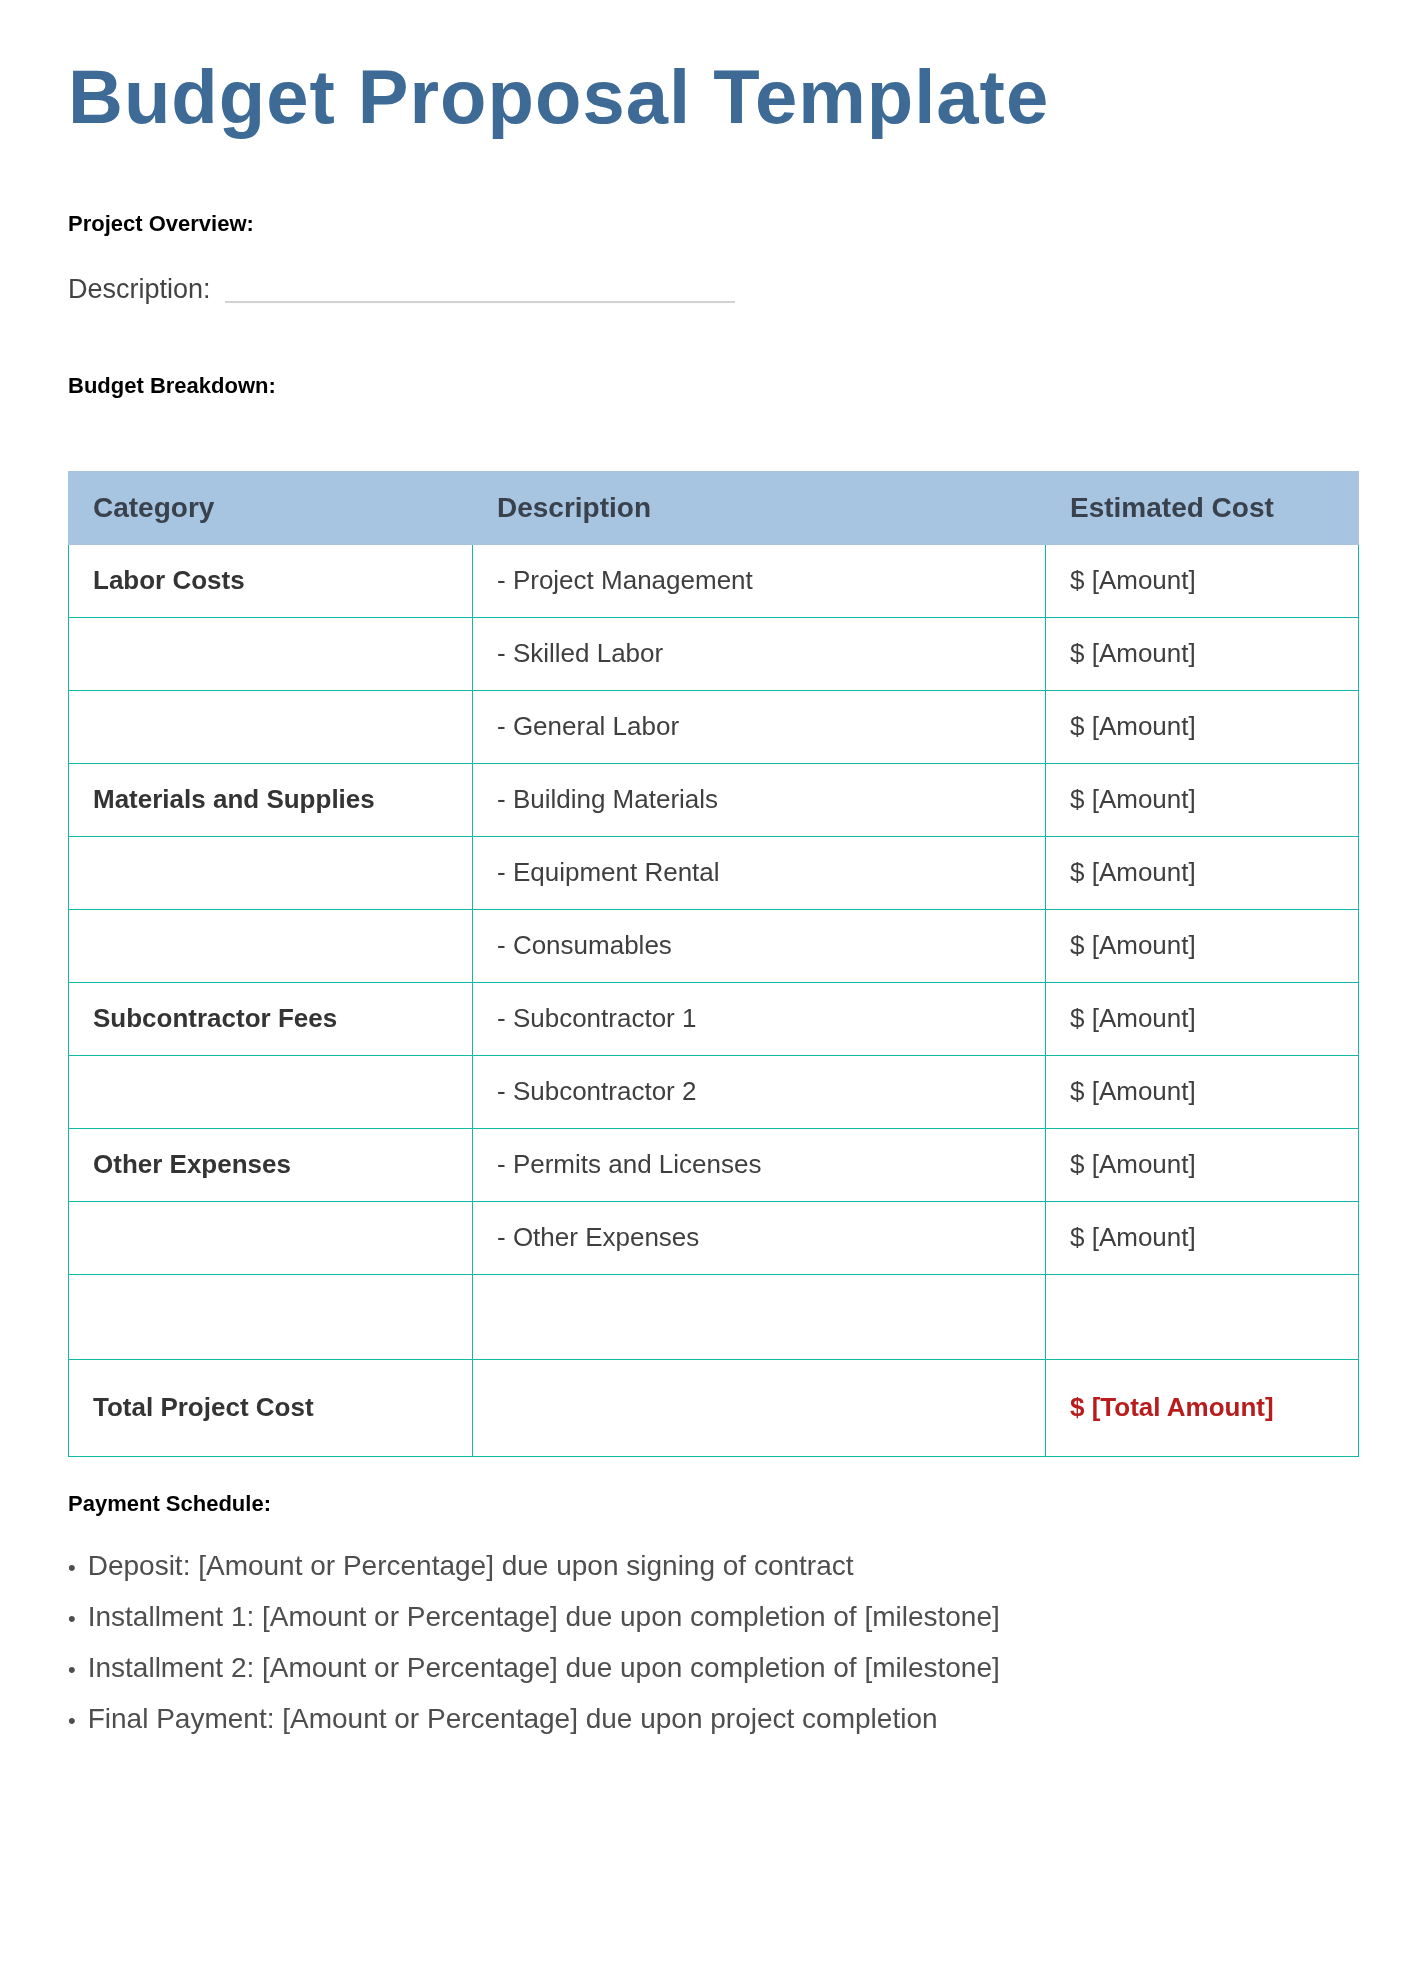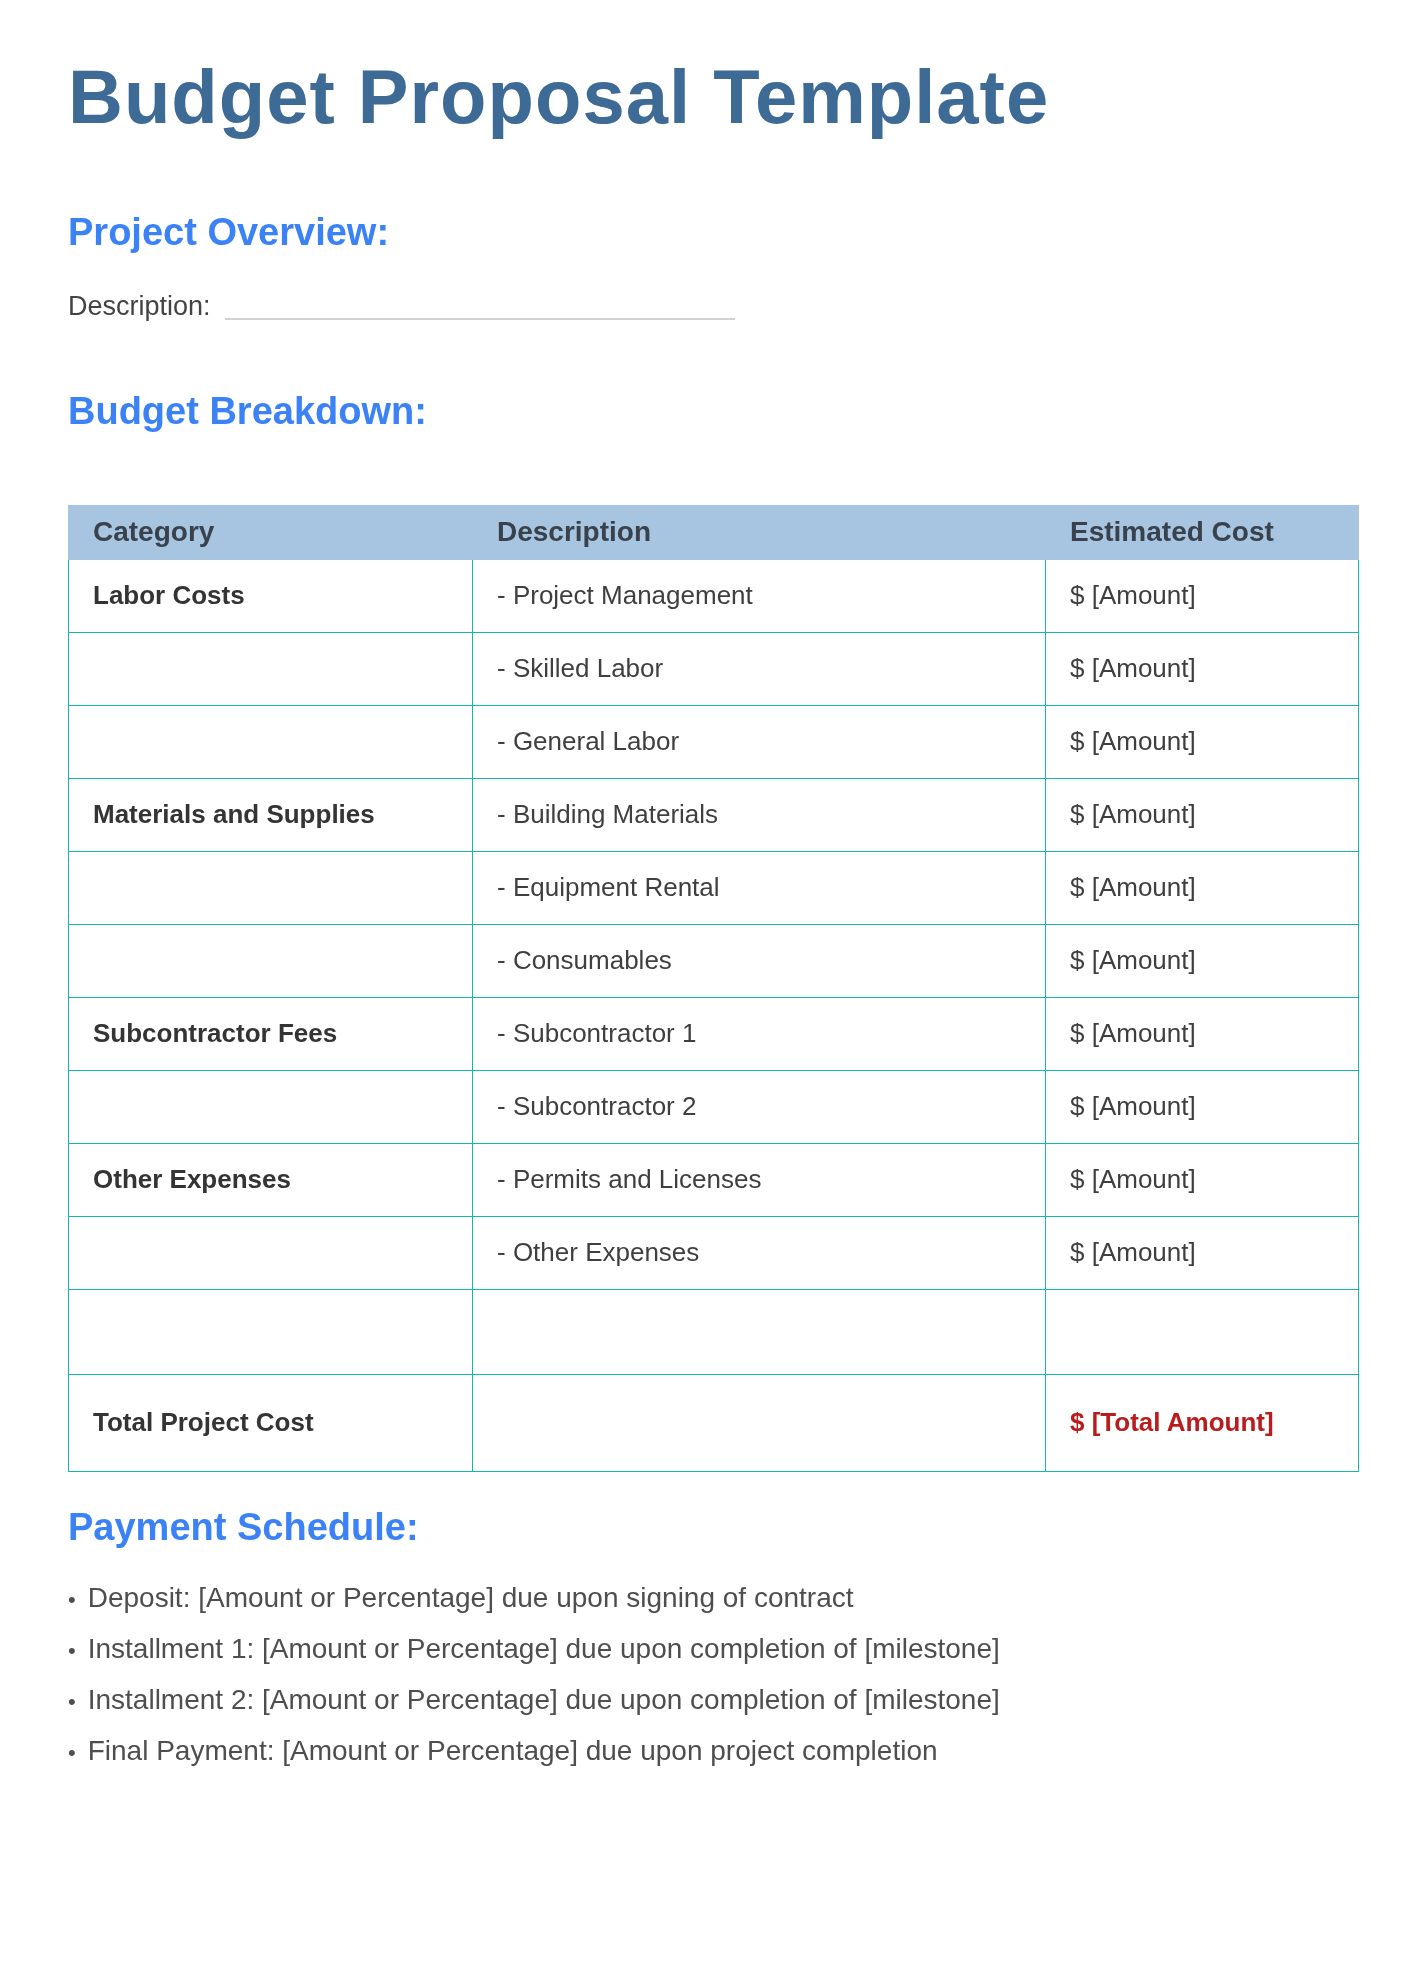--- a/index.html
+++ b/index.html
@@ -11,21 +11,21 @@
     overflow:hidden;
   }
   .page { width:1424px; height:1968px; padding:55px 64px 12px 68px; }
 
   .doc-title {
     font-size:76px; font-weight:700; letter-spacing:1px;
     color:#3e6b96; line-height:1.1;
   }
 
   .section-heading {
-    font-size:38px; font-weight:700; color:#3b82f6;
+    font-size:22px; font-weight:700; color:#000000;
   }
   .overview-heading { margin-top:72px; }
 
   .overview-fields { margin-top:26px; width:1292px; }
   .field-row { display:flex; height:48px; }
   .field { display:flex; align-items:flex-end; }
   .field-left { width:667px; }
   .field-date { flex:1; margin-left:118px; }
   .field-label { font-size:27px; color:#434343; line-height:44px; white-space:nowrap; }
   .field-line {
@@ -40,21 +40,21 @@
     width:1290px;
     border-collapse:collapse;
     table-layout:fixed;
     font-size:26px;
   }
   .budget-table col.c1 { width:404px; }
   .budget-table col.c2 { width:573px; }
   .budget-table col.c3 { width:313px; }
   .budget-table th {
     background:#a7c4e0;
-    height:54px;
+    height:73px;
     text-align:left;
     padding:0 24px;
     font-size:28px; font-weight:700; color:#39424c;
     border:1px solid #a7c4e0;
     vertical-align:middle;
   }
   .budget-table td {
     height:73px;
     padding:0 24px;
     border:1px solid #14b8a6;

